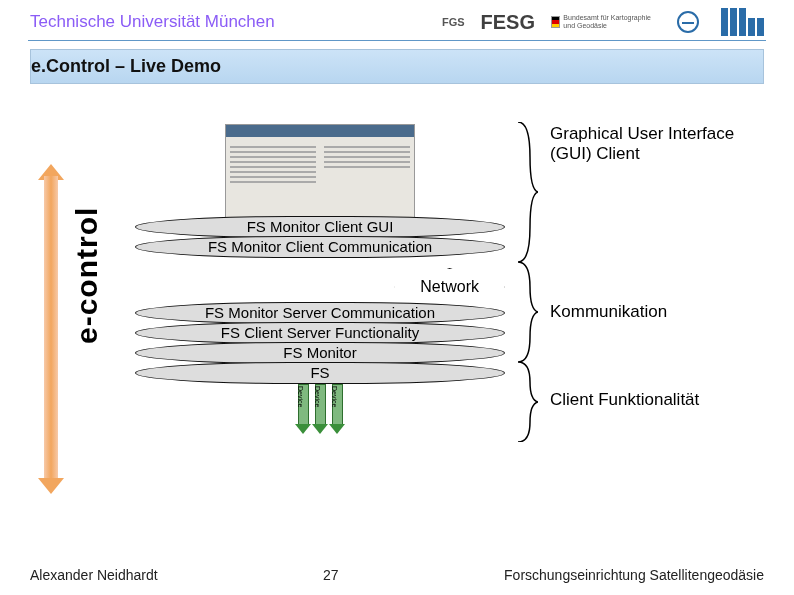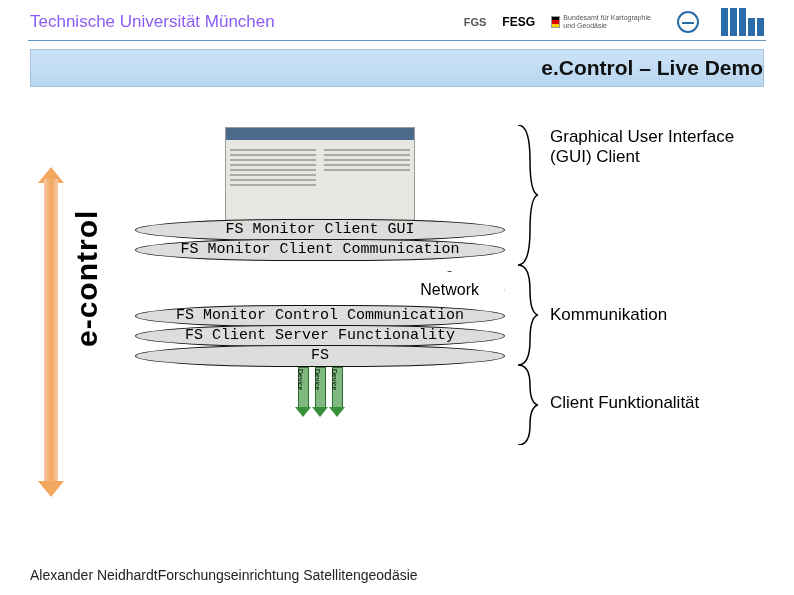--- a/index.html
+++ b/index.html
@@ -7,34 +7,34 @@
   .header { display: flex; align-items: center; padding: 8px 30px 4px; }
   .uni-name { color: #8b5cf6; font-size: 17px; font-weight: 400; }
   .header-logos { margin-left: auto; display: flex; align-items: center; gap: 16px; }
   .logo-box { font-size: 11px; color: #555; display: flex; align-items: center; gap: 3px; }
   .fesg-icon { width:22px; height:22px; border:2px solid #2a6ca8; border-radius:50%; position:relative; }
   .fesg-icon::after{content:'';position:absolute;left:3px;right:3px;top:9px;height:2px;background:#2a6ca8;}
   .tum { display:flex; gap:2px; margin-left:6px;}
   .tum span{display:block;width:7px;height:28px;background:#2a6ca8;}
   .tum span:nth-child(4),.tum span:nth-child(5){height:18px;align-self:flex-end;}
   .hr { border-top:1px solid #6097c7; margin: 0 28px;}
-  .title-bar { margin: 8px 30px 0; background: linear-gradient(#cce3f7,#b8d6f0); border:1px solid #a7c3dc; text-align:right; padding:6px 0; font-size:21px; font-weight:bold; color:#111;}
+  .title-bar { margin: 8px 30px 0; background: linear-gradient(#cce3f7,#b8d6f0); border:1px solid #a7c3dc; text-align:left; padding:6px 0; font-size:18px; font-weight:bold; color:#111;}
   .main { position:relative; margin: 30px 30px 0; height: 420px;}
   .arrow-v { position:absolute; left:8px; top:50px; width:26px; height:330px;}
   .arrow-v .shaft{position:absolute;left:6px;right:6px;top:12px;bottom:12px;background:linear-gradient(to right,#f7c9a8,#f2a65e,#f7c9a8);}
   .arrow-v .head-up{position:absolute;left:0;top:0;width:0;height:0;border-left:13px solid transparent;border-right:13px solid transparent;border-bottom:16px solid #f2a65e;}
   .arrow-v .head-dn{position:absolute;left:0;bottom:0;width:0;height:0;border-left:13px solid transparent;border-right:13px solid transparent;border-top:16px solid #f2a65e;}
   .ec-label { position:absolute; left:40px; top:230px; transform: rotate(-90deg); transform-origin:left top; font-size:30px; font-weight:bold; letter-spacing:1px;}
   .stack { position:absolute; left:105px; top:10px; width:370px;}
   .gui-thumb { width:190px; height:100px; margin:0 auto; background:#e8e6e0; border:1px solid #999; display:flex; flex-direction:column;}
   .gui-thumb .bar{height:12px;background:#4a6b8c;}
   .gui-thumb .body{flex:1; display:flex;}
   .gui-thumb .col{flex:1; padding:6px 4px;}
   .gui-thumb .ln{height:2px;background:#aaa;margin:3px 0;}
-  .cyl { position:relative; height:26px; margin-top:-8px;font-family:Liberation Mono, monospace;}
+  .cyl { position:relative; height:26px; margin-top:-8px;}
   .cyl .ell{position:absolute;left:0;right:0;height:22px;border:1px solid #111;border-radius:50%/60%;background:#ddd;}
   .cyl .txt{position:absolute;left:0;right:0;top:2px;text-align:center;font-size:15px;z-index:2;}
   .cyl2 { margin-top:-6px;}
   .net-wrap { text-align:right; margin: 6px 0 4px;}
   .net { display:inline-block; position:relative; padding: 10px 26px; font-size:16px;}
   .net::before{content:'';position:absolute;inset:0;border:1px solid #111;background:#fff;clip-path:polygon(50% 0,62% 12%,78% 4%,80% 22%,98% 22%,88% 38%,100% 50%,88% 62%,98% 78%,80% 78%,78% 96%,62% 88%,50% 100%,38% 88%,22% 96%,20% 78%,2% 78%,12% 62%,0 50%,12% 38%,2% 22%,20% 22%,22% 4%,38% 12%);}
   .net span{position:relative;z-index:1;}
   .devices { display:flex; justify-content:center; gap:0; margin-top:-4px;}
   .device { width:17px; height:50px; position:relative;}
   .device .shaft{position:absolute;left:3px;right:3px;top:0;bottom:8px;background:#7fb97f;border:1px solid #2e6e2e;}
@@ -49,21 +49,21 @@
 </head>
 <body>
 
 <div class="header">
   <div class="uni-name">Technische Universität München</div>
   <div class="header-logos">
     <div class="logo-box">
         <b>FGS</b>
       </div>
     <div class="logo-box">
-        <b style="font-size:12px;color:#000000">FESG</b>
+        <b style="font-size:20px;color:#404040">FESG</b>
       </div>
     <div class="logo-box" style="max-width:110px;font-size:7px;line-height:1.1;">
         <span style="display:inline-block;width:12px;height:12px;border:1px solid #999;background:linear-gradient(#000 33%,#d00 33% 66%,#fc0 66%)"></span>
         <span>Bundesamt für Kartographie und Geodäsie</span>
       </div>
     <div class="fesg-icon"></div>
     <div class="tum">
         <span></span>
         <span></span>
         <span></span>
@@ -111,25 +111,29 @@
         <div class="ell"></div>
         <div class="txt">FS Monitor Client GUI</div>
       </div>
     <div class="cyl cyl2">
         <div class="ell"></div>
         <div class="txt">FS Monitor Client Communication</div>
       </div>
     <div class="net-wrap"><div class="net"><span>Network</span></div></div>
     <div class="cyl">
         <div class="ell"></div>
-        <div class="txt">FS Monitor Control Communication</div>
+        <div class="txt">FS Monitor Server Communication</div>
       </div>
     <div class="cyl cyl2">
         <div class="ell"></div>
         <div class="txt">FS Client Server Functionality</div>
+      </div>
+    <div class="cyl cyl2">
+        <div class="ell"></div>
+        <div class="txt">FS Monitor</div>
       </div>
     <div class="cyl cyl2">
         <div class="ell"></div>
         <div class="txt">FS</div>
       </div>
     <div class="devices">
       <div class="device">
           <div class="shaft"></div>
           <div class="lab">Device</div>
           <div class="head"></div>
@@ -163,14 +167,15 @@
       </svg>
   </div>
 
   <div class="rlabels" style="top:10px;width:210px">Graphical User Interface (GUI) Client</div>
   <div class="rlabels" style="top:188px">Kommunikation</div>
   <div class="rlabels" style="top:276px">Client Funktionalität</div>
 </div>
 
 <div class="footer">
   <div>Alexander Neidhardt</div>
+  <div class="mid">27</div>
   <div>Forschungseinrichtung Satellitengeodäsie</div>
 </div>
 
 </body></html>

